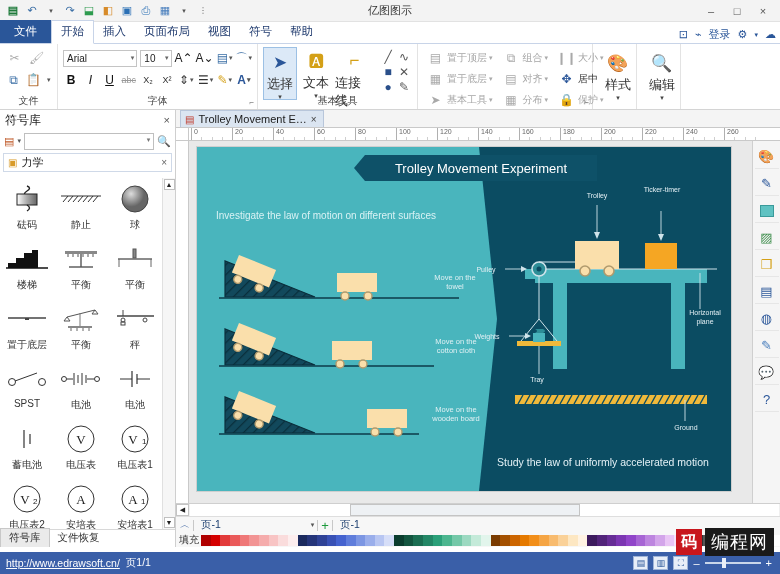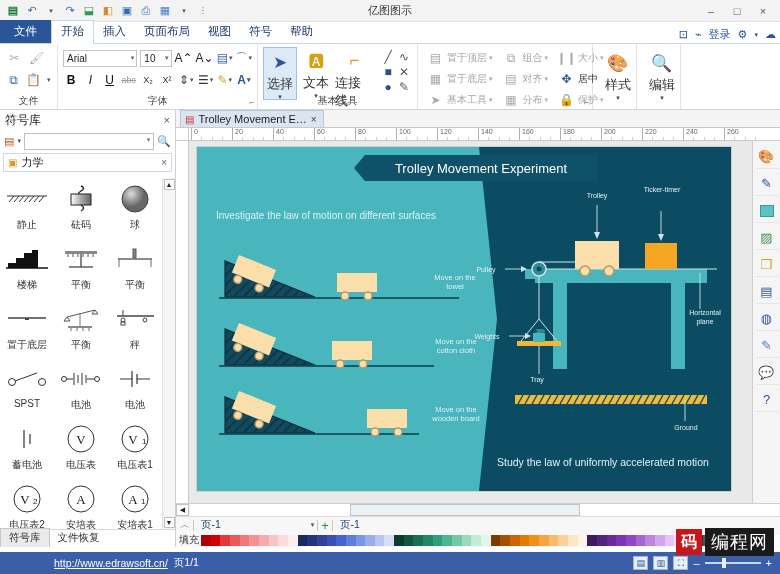--- a/index.html
+++ b/index.html
@@ -165,21 +165,21 @@
   .pb-plus { color:#1d9a3c; font-size:13px; }
   .pb-sep { width:1px; height:11px; background:#c8c8c8; }
   .palettebar { height:14px; display:flex; align-items:center; gap:2px;
                 padding-left:3px; background:#f7f7f7; }
   .pal-label { font-size:10px; color:#333; }
   .swatches { flex:1; display:flex; height:11px; }
   .swatches i { flex:1; height:11px; display:block; }
 
   
   .statusbar { position:absolute; left:0; bottom:0; width:780px; height:22px;
-               background:#3a5fa8; display:flex; align-items:center; color:#fff;padding-left:48px; }
+               background:#3a5fa8; display:flex; align-items:center; color:#fff; }
   .sb-left { display:flex; align-items:center; gap:6px; padding-left:6px; font-size:10.5px; }
   .sb-link { color:#fff; text-decoration:underline; }
   .sb-right { margin-left:auto; display:flex; align-items:center; gap:5px;
               padding-right:8px; }
   .sb-vbtn { width:15px; height:14px; background:#e8eef8; border:1px solid #9fb4d8;
              display:flex; align-items:center; justify-content:center;
              font-size:9px; color:#2a5699; }
   .zoom-track { width:56px; height:2px; background:#c9d6ea; position:relative; }
   .zoom-thumb { position:absolute; left:17px; top:-4px; width:4px; height:10px; background:#e8eef8; }
   .watermark { position:absolute; right:6px; bottom:18px; display:flex;
@@ -397,51 +397,51 @@
           <span>力学</span>
         </div>
         <span style="color:#666;font-size:10px">×</span>
       </div>
 
       <div class="lib-grid">
         <div class="grid">
 
           <div class="cell">
             <div class="gfx">
-              <svg width="46" height="20" viewBox="0 0 46 20">
-                  <line x1="3" y1="7" x2="43" y2="7" stroke="#333" stroke-width="1.2"></line>
-              <g stroke="#333" stroke-width="1">
-                    <line x1="5" y1="13" x2="10" y2="7"></line>
-                    <line x1="10" y1="13" x2="15" y2="7"></line>
-                    <line x1="15" y1="13" x2="20" y2="7"></line>
-                    <line x1="20" y1="13" x2="25" y2="7"></line>
-                    <line x1="25" y1="13" x2="30" y2="7"></line>
-                    <line x1="30" y1="13" x2="35" y2="7"></line>
-                    <line x1="35" y1="13" x2="40" y2="7"></line>
-                  </g>
-                </svg>
-            </div>
-            <div class="cname">静止</div>
-          </div>
-          <div class="cell">
-            <div class="gfx">
               <svg width="34" height="32" viewBox="0 0 34 32">
                 <path d="M17 3 q5 2 0 5 q-5 3 0 5" stroke="#222" fill="none" stroke-width="1.4"></path>
                 <rect x="7" y="11" width="20" height="11" fill="url(#g1)" stroke="#222"></rect>
                 <defs>
                     <linearGradient id="g1" x1="0" x2="1">
                       <stop offset="0" stop-color="#fff"></stop>
                       <stop offset="0.5" stop-color="#aaa"></stop>
                       <stop offset="1" stop-color="#666"></stop>
                     </linearGradient>
                   </defs>
                 <path d="M17 22 q5 3 0 6" stroke="#222" fill="none" stroke-width="1.4"></path>
               </svg>
             </div>
             <div class="cname">砝码</div>
+          </div>
+          <div class="cell">
+            <div class="gfx">
+              <svg width="46" height="20" viewBox="0 0 46 20">
+                  <line x1="3" y1="7" x2="43" y2="7" stroke="#333" stroke-width="1.2"></line>
+              <g stroke="#333" stroke-width="1">
+                    <line x1="5" y1="13" x2="10" y2="7"></line>
+                    <line x1="10" y1="13" x2="15" y2="7"></line>
+                    <line x1="15" y1="13" x2="20" y2="7"></line>
+                    <line x1="20" y1="13" x2="25" y2="7"></line>
+                    <line x1="25" y1="13" x2="30" y2="7"></line>
+                    <line x1="30" y1="13" x2="35" y2="7"></line>
+                    <line x1="35" y1="13" x2="40" y2="7"></line>
+                  </g>
+                </svg>
+            </div>
+            <div class="cname">静止</div>
           </div>
           <div class="cell">
             <div class="gfx">
               <svg width="30" height="30" viewBox="0 0 30 30">
                   <defs>
                     <radialGradient id="rg" cx="0.35" cy="0.3">
                       <stop offset="0" stop-color="#ddd"></stop>
                       <stop offset="1" stop-color="#666"></stop>
                     </radialGradient>
                   </defs>

